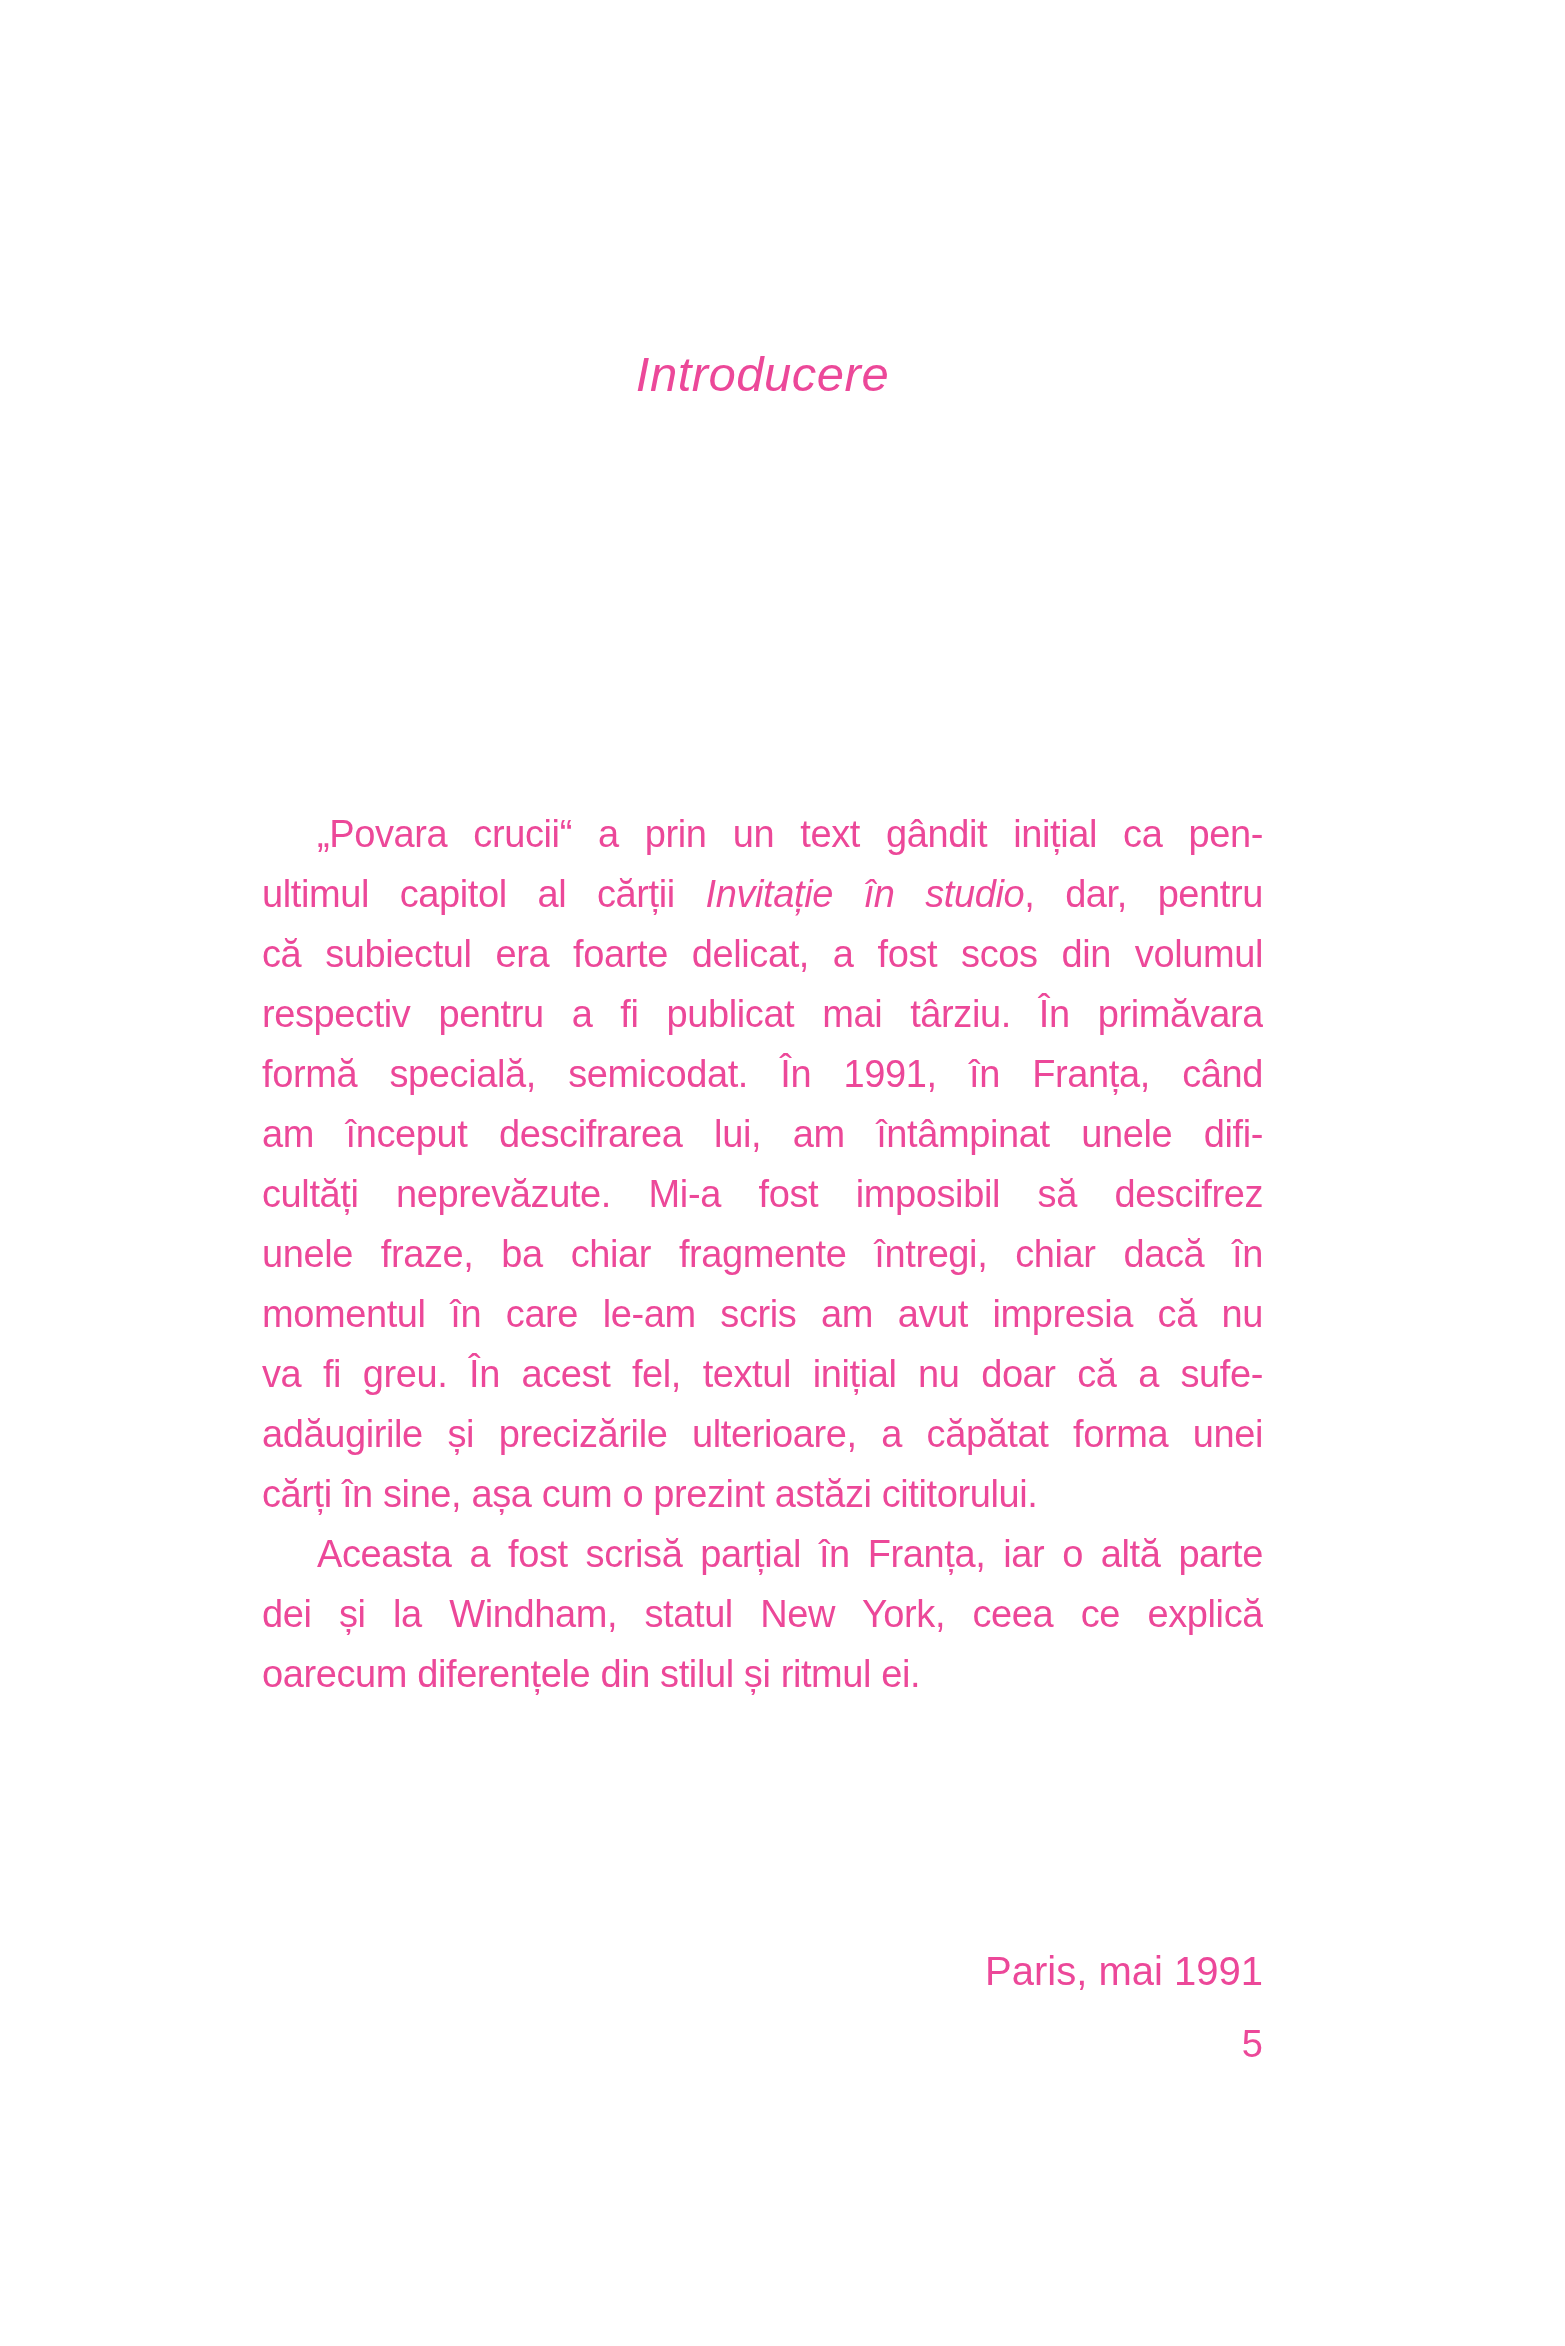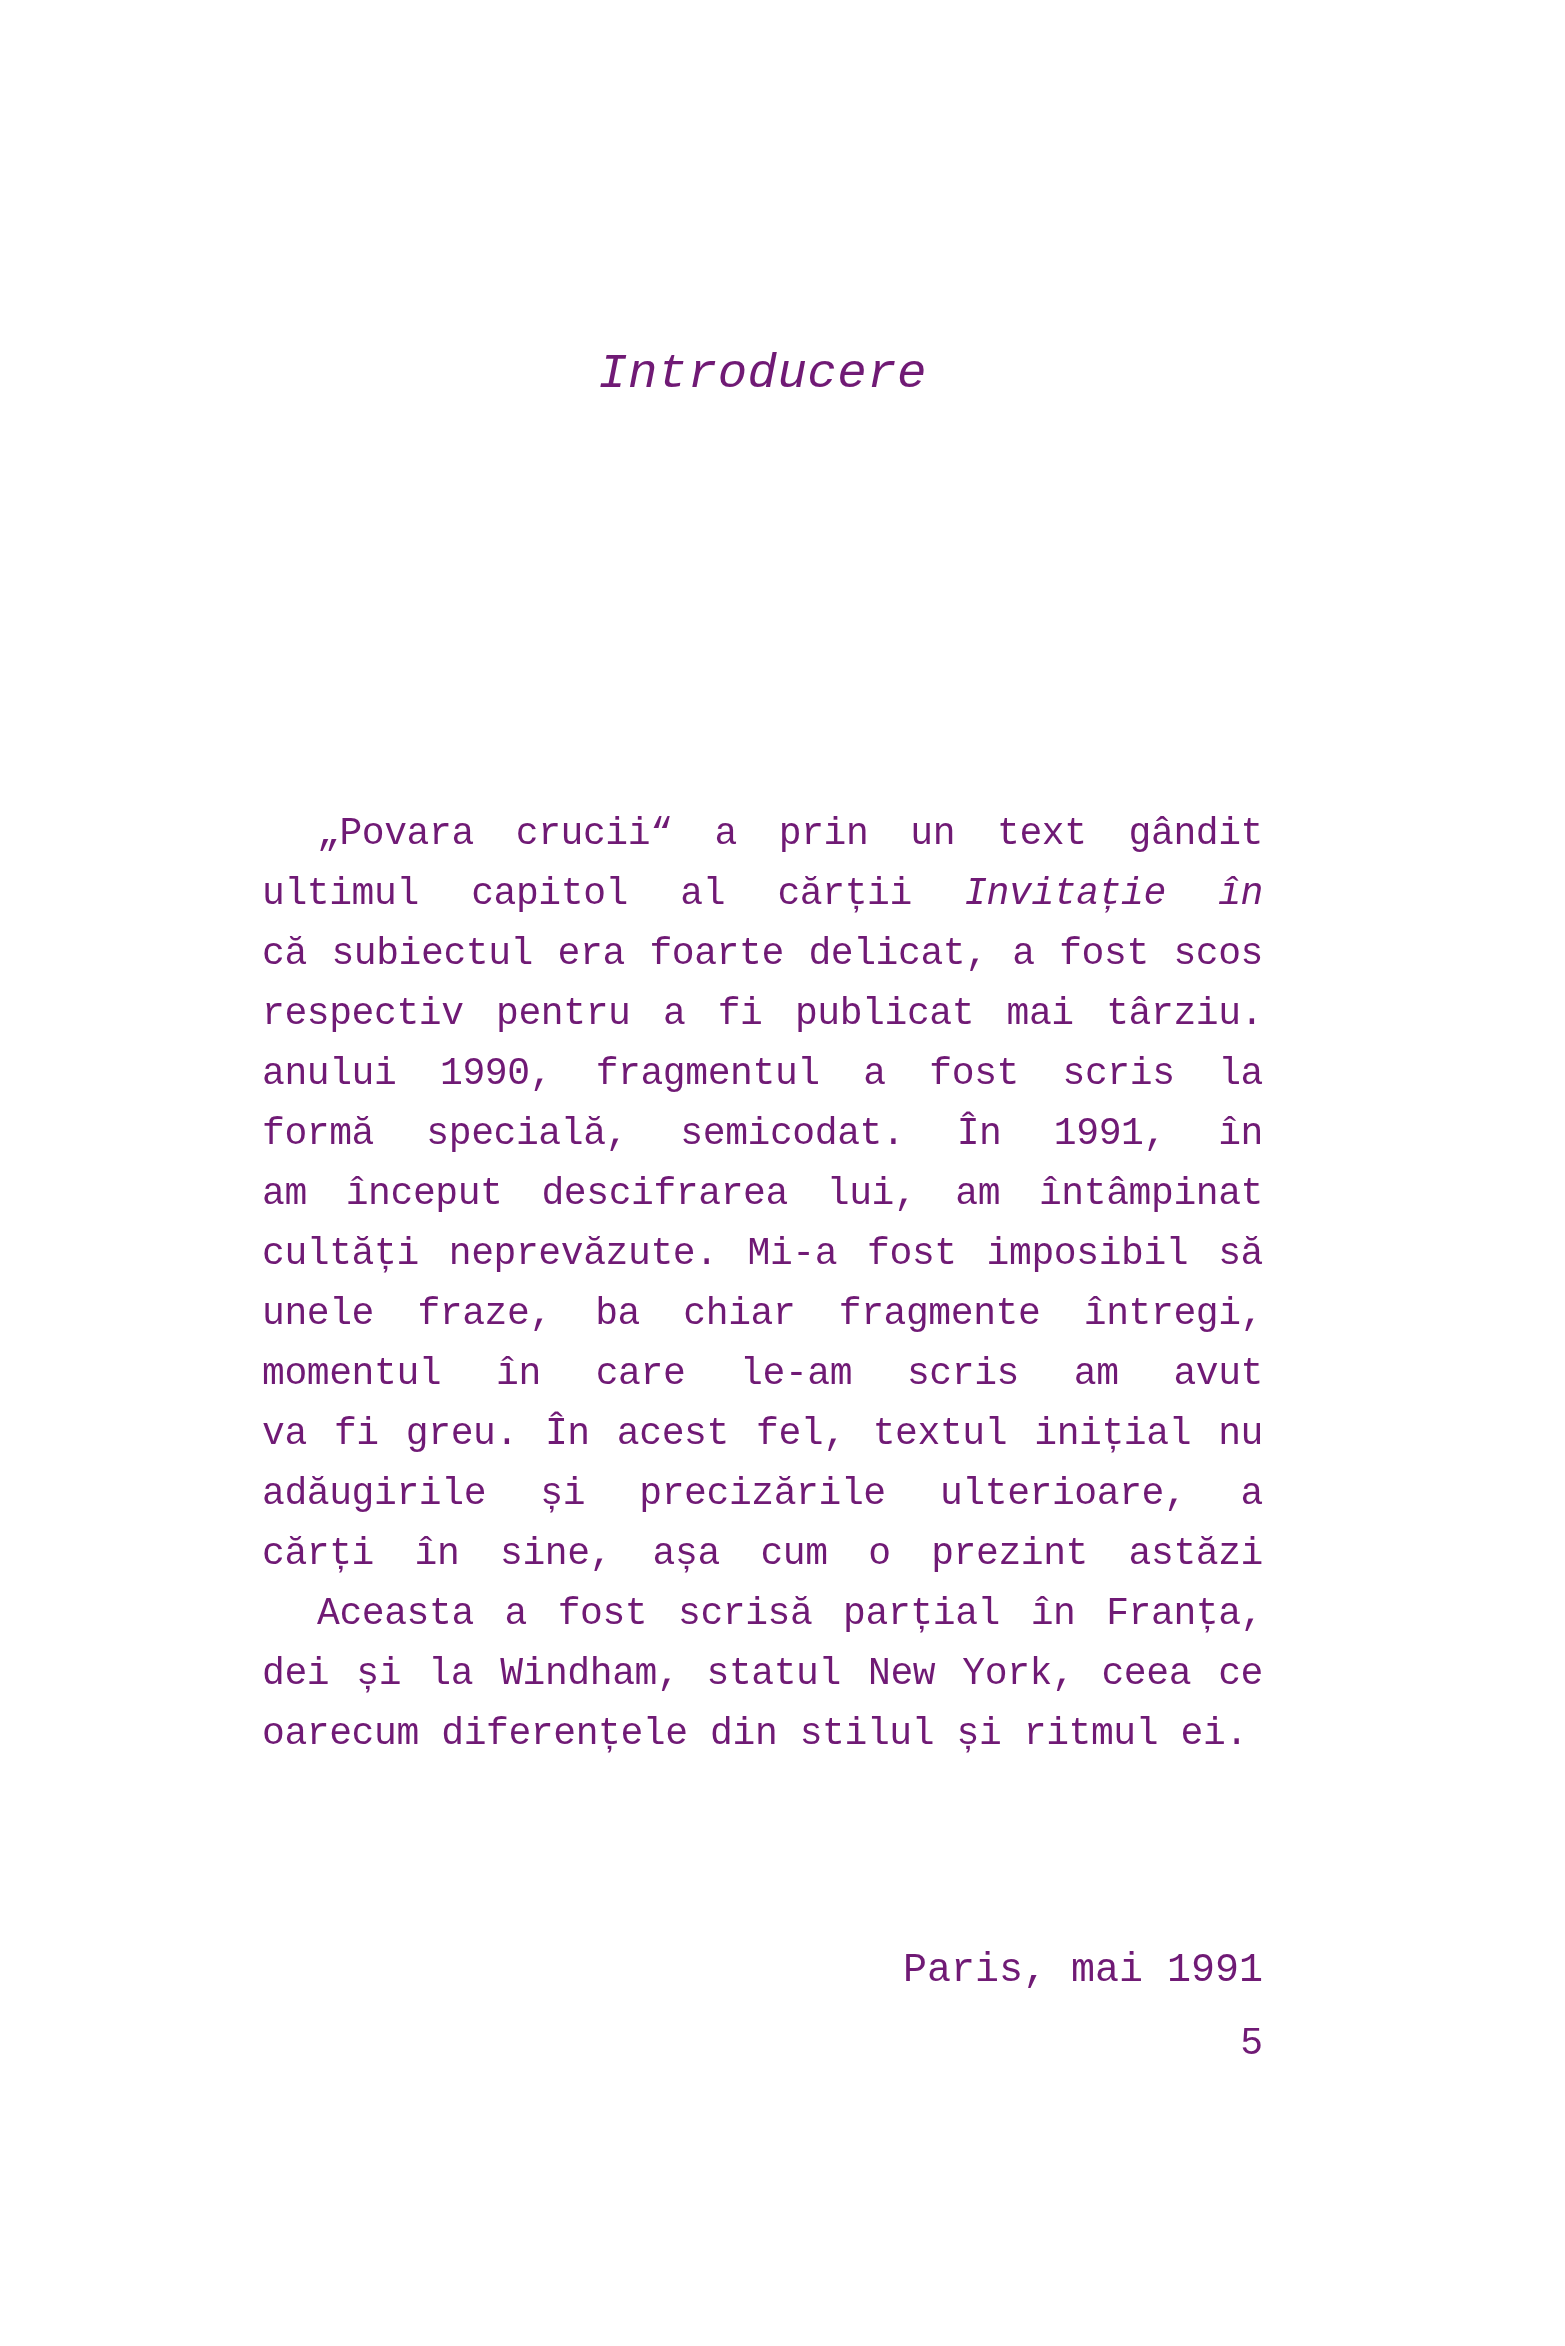--- a/index.html
+++ b/index.html
@@ -5,22 +5,22 @@
   html, body {
     margin: 0;
     padding: 0;
     background: #ffffff;
   }
   .page {
     position: relative;
     width: 1565px;
     height: 2347px;
     background: #ffffff;
-    font-family: Liberation Mono, monospace;
-    color: #701a75;
+    font-family: Liberation Sans, sans-serif;
+    color: #ec4899;
     overflow: hidden;
   }
   .chapter-title {
     position: absolute;
     top: 348px;
     left: 262px;
     width: 1001px;
     text-align: center;
     font-style: italic;
     font-size: 49px;
@@ -76,21 +76,20 @@
 
 <div class="page">
   <div class="chapter-title">Introducere</div>
 
   <div class="body-text">
       <div class="paragraph">
         <div class="line indent"><span>„Povara crucii“ a prin un text gândit inițial ca pen-</span></div>
         <div class="line"><span>ultimul capitol al cărții </span><span class="it">Invitație în studio</span><span>, dar, pentru</span></div>
         <div class="line"><span>că subiectul era foarte delicat, a fost scos din volumul</span></div>
         <div class="line"><span>respectiv pentru a fi publicat mai târziu. În primăvara</span></div>
-        <div class="line"><span>anului 1990, fragmentul a fost scris la Tirana, dar într-o</span></div>
         <div class="line"><span>formă specială, semicodat. În 1991, în Franța, când</span></div>
         <div class="line"><span>am început descifrarea lui, am întâmpinat unele difi-</span></div>
         <div class="line"><span>cultăți neprevăzute. Mi-a fost imposibil să descifrez</span></div>
         <div class="line"><span>unele fraze, ba chiar fragmente întregi, chiar dacă în</span></div>
         <div class="line"><span>momentul în care le-am scris am avut impresia că nu</span></div>
         <div class="line"><span>va fi greu. În acest fel, textul inițial nu doar că a sufe-</span></div>
         <div class="line"><span>adăugirile și precizările ulterioare, a căpătat forma unei</span></div>
         <div class="line last"><span>cărți în sine, așa cum o prezint astăzi cititorului.</span></div>
       </div>
       <div class="paragraph">

